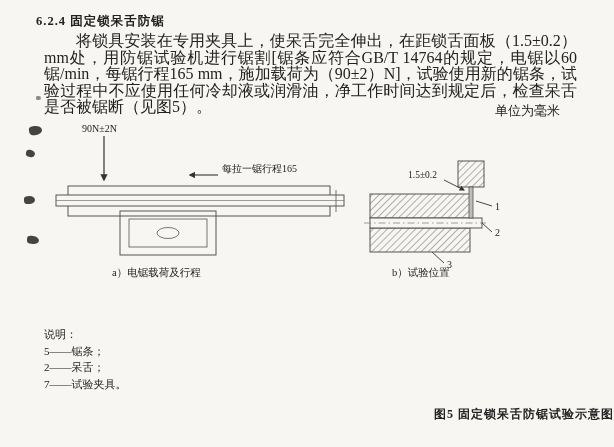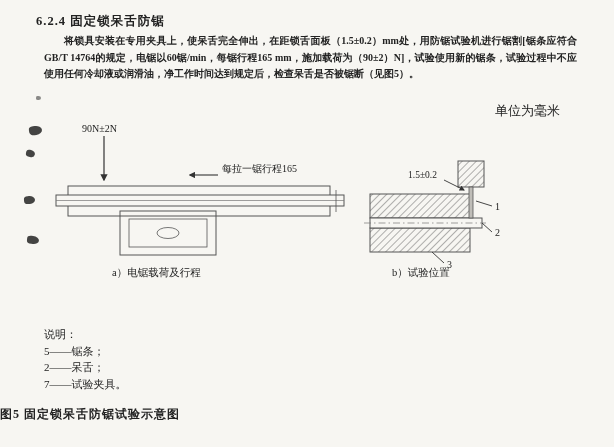--- a/index.html
+++ b/index.html
@@ -11,37 +11,37 @@
     font-family:"Liberation Serif","DejaVu Serif",serif;
     color:#222;
     overflow:hidden;
   }
   .heading{
     position:absolute;left:36px;top:13px;
     font-size:12.5px;font-weight:bold;letter-spacing:1px;
   }
   .para{
     position:absolute;left:44px;top:33px;width:533px;
-    font-size:10px;line-height:16.5px;
-    text-indent:2em;text-align:justify;margin:0;font-weight:bold;
+    font-size:16px;line-height:16.5px;
+    text-indent:2em;text-align:justify;margin:0;
   }
   .unit-note{
     position:absolute;right:54px;top:102px;
     font-size:13px;
   }
   svg.figure{position:absolute;left:40px;top:116px;}
   svg text{fill:#222;font-family:"Liberation Serif","DejaVu Serif",serif;}
   .legend{
     position:absolute;left:44px;top:326px;
     font-size:11px;line-height:16.5px;
   }
   .legend div{margin:0;}
   .fig-caption{
     position:absolute;left:0;top:406px;width:614px;
-    text-align:left;font-weight:bold;font-size:12px;letter-spacing:1px;
+    text-align:right;font-weight:bold;font-size:12px;letter-spacing:1px;
   }
   .artifact{
     position:absolute;background:#1c1c1c;border-radius:40% 60% 55% 45%;
     opacity:.82;
   }
   .a1{left:29px;top:126px;width:13px;height:9px;transform:rotate(-8deg);}
   .a2{left:26px;top:150px;width:9px;height:7px;transform:rotate(12deg);}
   .a3{left:24px;top:196px;width:11px;height:8px;transform:rotate(-4deg);}
   .a4{left:27px;top:236px;width:12px;height:8px;transform:rotate(6deg);}
   .a5{left:36px;top:96px;width:5px;height:4px;opacity:.5;}

